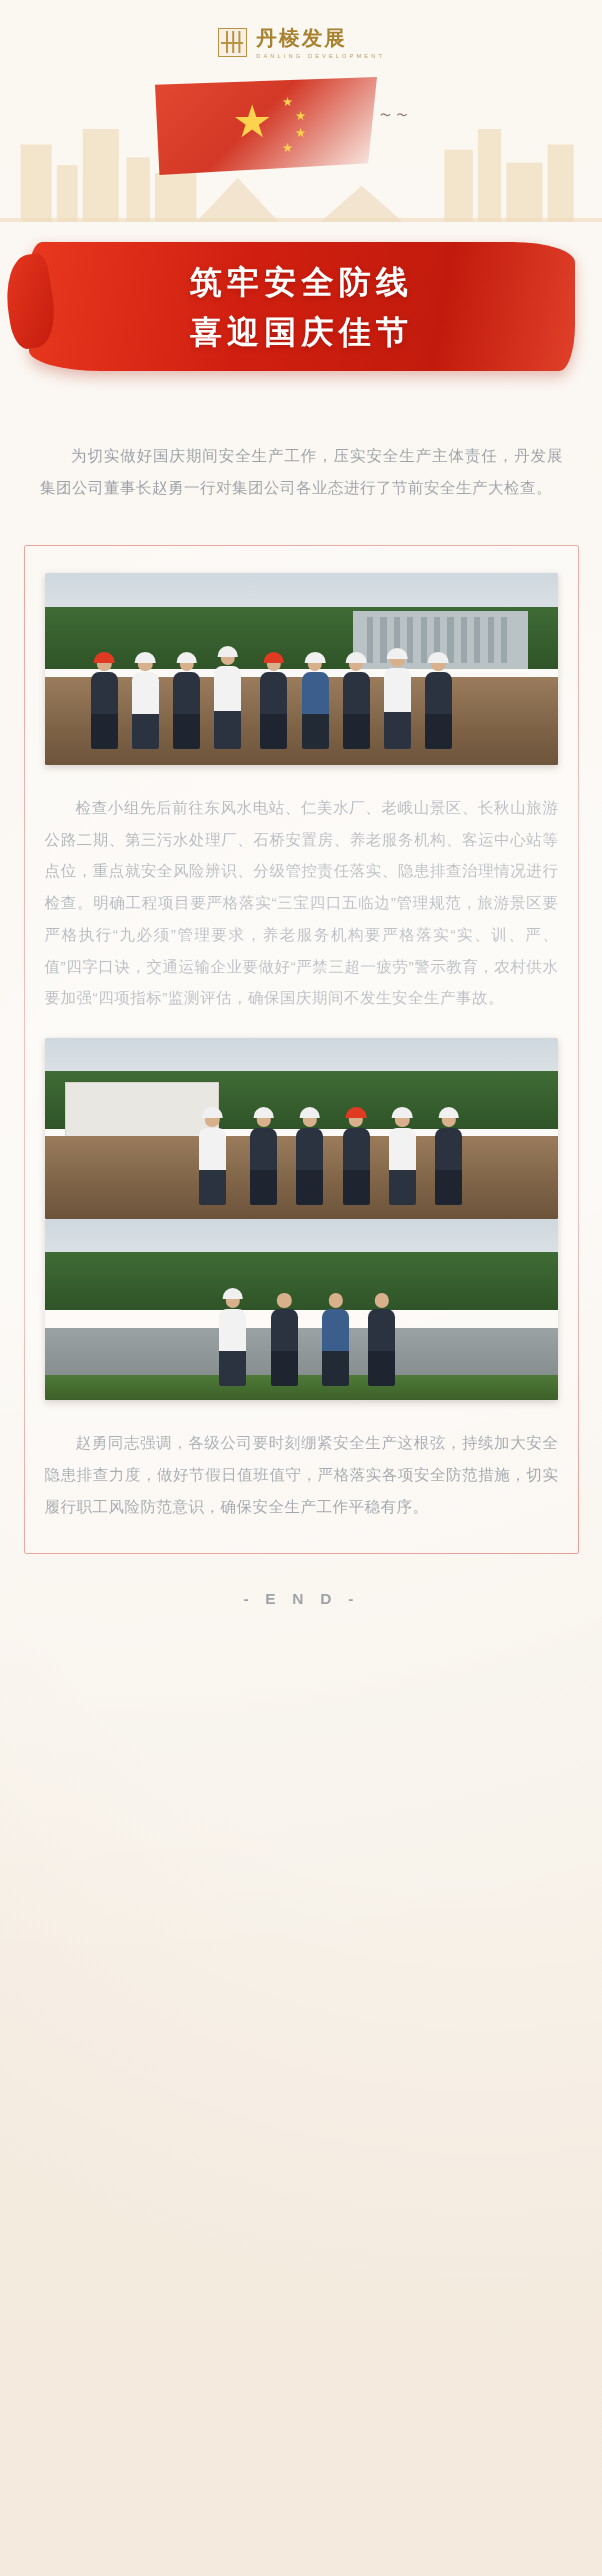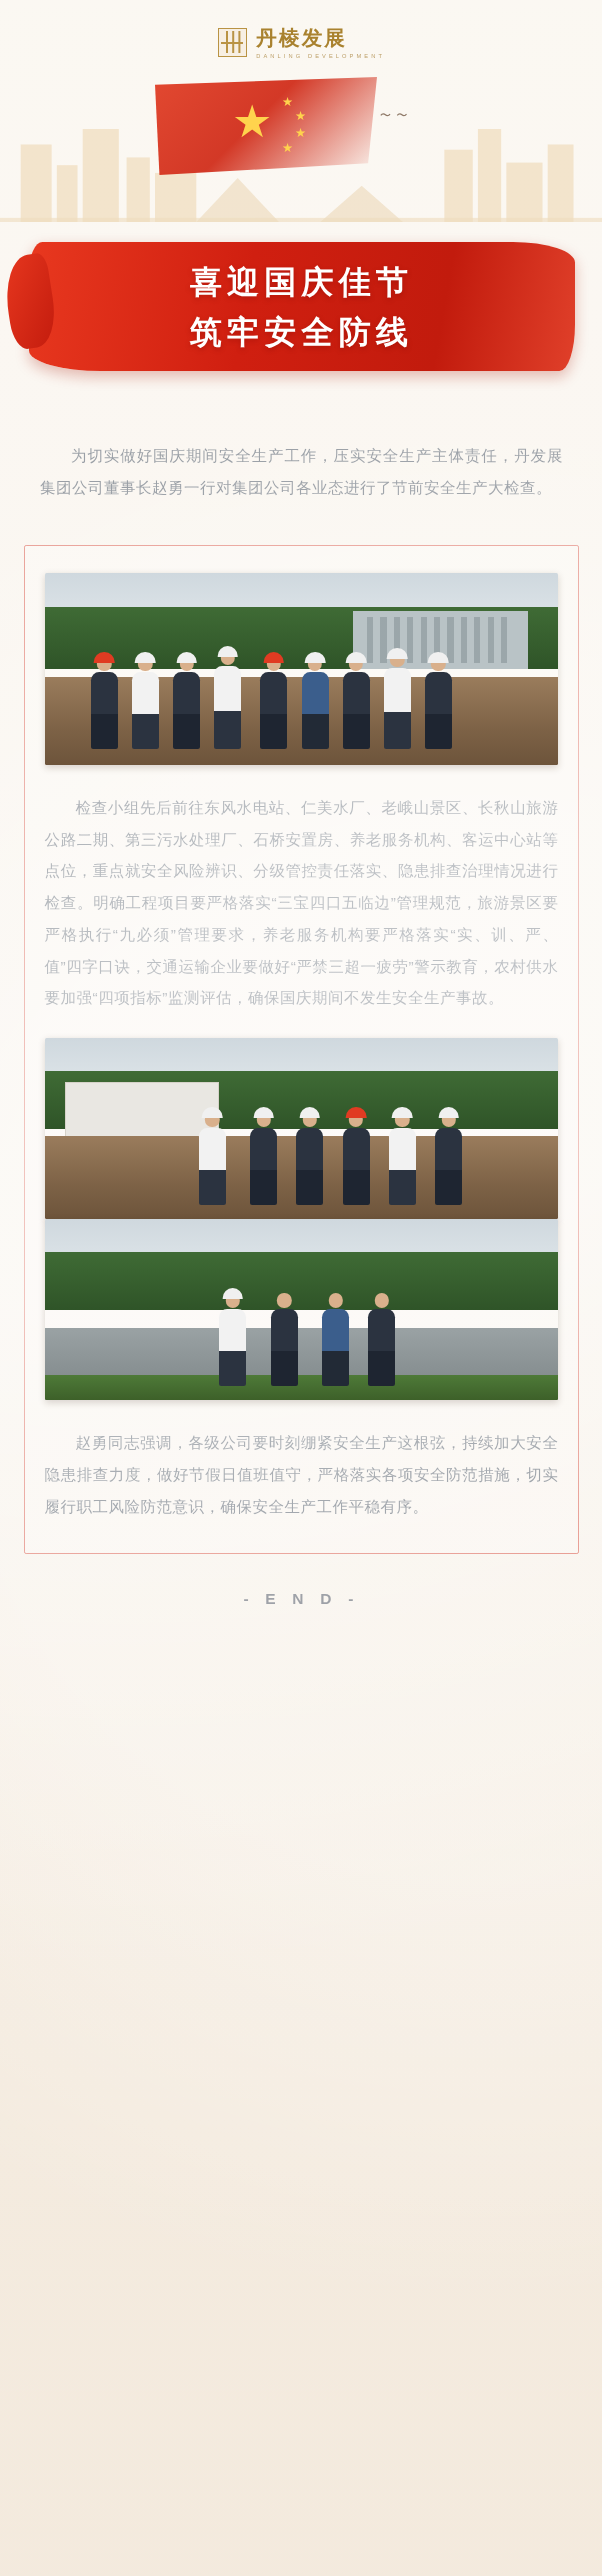--- a/index.html
+++ b/index.html
@@ -262,22 +262,22 @@
       <div class="star-s s2">★</div>
       <div class="star-s s3">★</div>
       <div class="star-s s4">★</div>
       <div class="birds">〜〜</div>
     </div>
   </div>
 
   <div class="banner">
     <div class="banner-brush"></div>
     <div class="banner-text">
+      <span class="banner-line">筑牢安全防线</span>
       <span class="banner-line">喜迎国庆佳节</span>
-      <span class="banner-line">筑牢安全防线</span>
     </div>
   </div>
 
   <p class="intro">为切实做好国庆期间安全生产工作，压实安全生产主体责任，丹发展集团公司董事长赵勇一行对集团公司各业态进行了节前安全生产大检查。</p>
 
   <div class="card">
 
     <div class="photo photo-1">
       <div class="scene">
         <div class="sky"></div>

